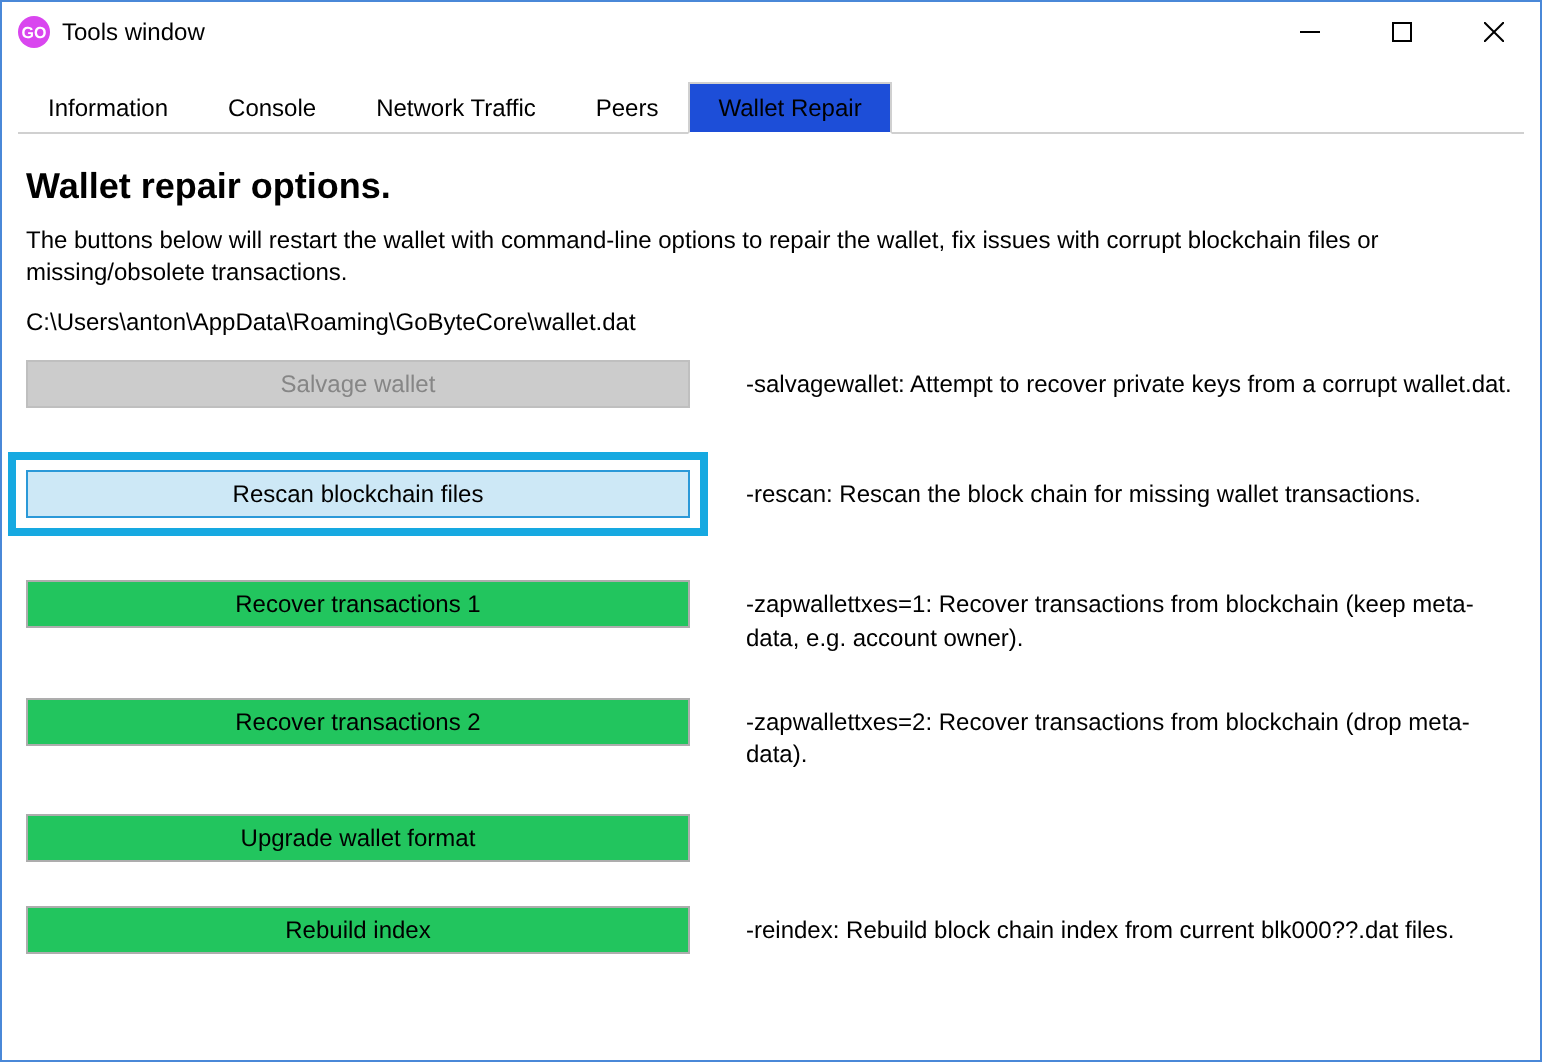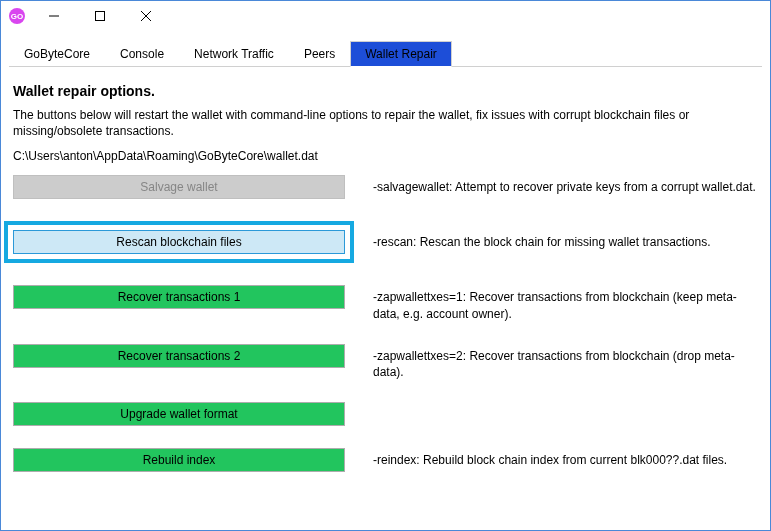--- a/index.html
+++ b/index.html
@@ -77,21 +77,21 @@
   .tab.active {
     border-color: #d0d0d0;
     background: #1d4ed8;
     border-bottom: 1px solid #fff;
   }
   .page {
     padding: 10px 4px 4px 4px;
   }
   .heading {
     font-weight: bold;
-    font-size: 14px;
+    font-size: 18px;
     margin: 6px 0 8px 0;
   }
   .intro {
     font-size: 12px;
     line-height: 1.35;
     margin-bottom: 10px;
   }
   .path {
     font-size: 12px;
     margin-bottom: 12px;
@@ -146,20 +146,21 @@
     padding-top: 13px;
   }
 </style>
 </head>
 <body>
 
 <div class="window">
 
   <div class="titlebar">
     <div class="app-icon">GO</div>
+    <div class="title">Tools window</div>
     <div class="win-controls">
       <div class="win-btn">
         <svg width="10" height="10">
             <line x1="0" y1="5" x2="10" y2="5" stroke="#000" stroke-width="1"></line>
           </svg>
       </div>
       <div class="win-btn">
         <svg width="10" height="10">
             <rect x="0.5" y="0.5" width="9" height="9" fill="none" stroke="#000" stroke-width="1"></rect>
           </svg>
@@ -169,21 +170,21 @@
             <line x1="0" y1="0" x2="10" y2="10" stroke="#000" stroke-width="1"></line>
             <line x1="10" y1="0" x2="0" y2="10" stroke="#000" stroke-width="1"></line>
           </svg>
       </div>
     </div>
   </div>
 
   <div class="content">
 
     <div class="tabs">
-      <div class="tab">GoByteCore</div>
+      <div class="tab">Information</div>
       <div class="tab">Console</div>
       <div class="tab">Network Traffic</div>
       <div class="tab">Peers</div>
       <div class="tab active">Wallet Repair</div>
     </div>
 
     <div class="page">
       <div class="heading">Wallet repair options.</div>
       <div class="intro">The buttons below will restart the wallet with command-line options to repair the wallet, fix issues with corrupt blockchain files or missing/obsolete transactions.</div>
       <div class="path">C:\Users\anton\AppData\Roaming\GoByteCore\wallet.dat</div>

